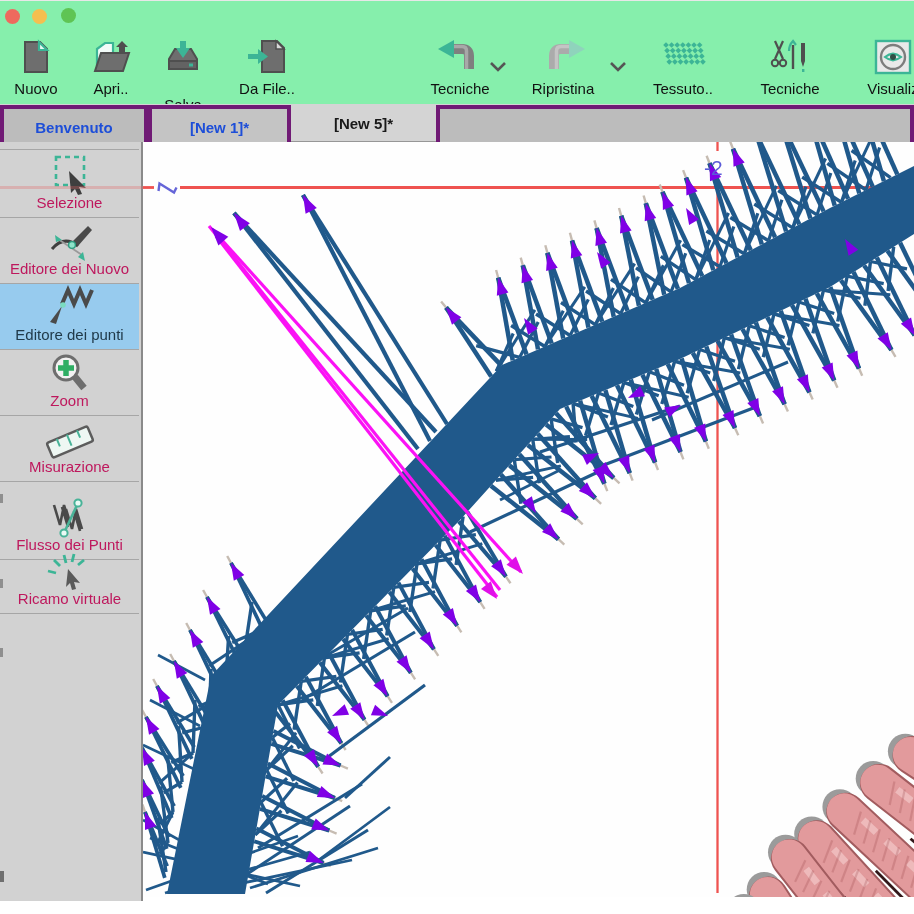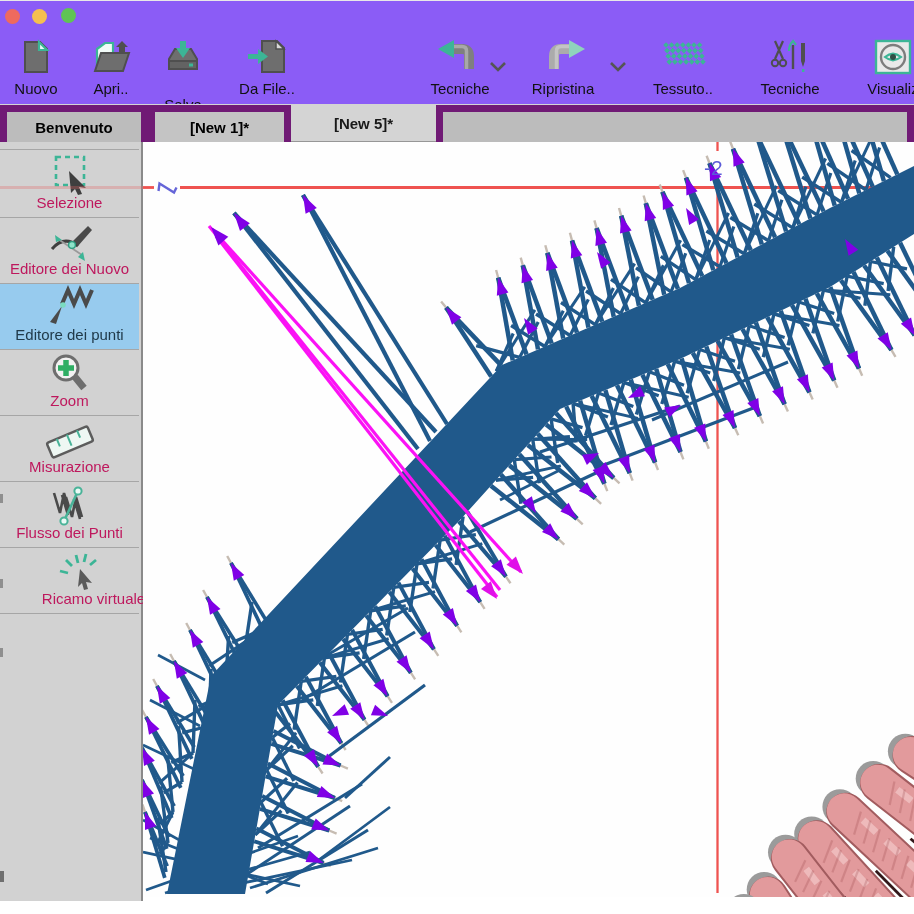--- a/index.html
+++ b/index.html
@@ -1,19 +1,19 @@
 <!DOCTYPE html>
 <html><head><meta charset="utf-8"><style>
 *{margin:0;padding:0;box-sizing:border-box}
 body{width:914px;height:914px;font-family:"Liberation Sans",sans-serif;background:#fff;position:relative;overflow:hidden}
-.chrome{position:absolute;left:0;top:0;width:914px;height:104px;background:#8b5cf6;border-top:1px solid #e8e8e8}
+.chrome{position:absolute;left:0;top:0;width:914px;height:104px;background:#86efac;border-top:1px solid #e8e8e8}
 .tl{position:absolute;border-radius:50%;width:15px;height:15px}
 .tool{position:absolute;text-align:center;color:#111;font-size:15px}
 .tabs{position:absolute;left:0;top:104px;width:914px;height:38px;background:#d4d4d4;border-bottom:1.5px solid #979797}
-.tab{position:absolute;top:1px;height:44px;background:#bcbcbc;border:7px solid #701a75;font-size:15px;font-weight:bold;color:#000000;display:flex;align-items:center;justify-content:center}
+.tab{position:absolute;top:1px;height:44px;background:#bcbcbc;border:4px solid #701a75;font-size:15px;font-weight:bold;color:#1d4ed8;display:flex;align-items:center;justify-content:center}
 .sidebar{position:absolute;left:0;top:142px;width:143px;height:759px;background:#d2d2d2;border-right:2px solid #8a8a8a}
 .cell{position:absolute;left:0;width:139px;border-bottom:1px solid #a6a6a6;text-align:center;font-size:15px;color:#be185d}
 .cell .lbl{position:absolute;bottom:6px;width:100%}
 .bottomstrip{position:absolute;left:143px;top:897px;width:771px;height:17px;background:#fff}
 .belowside{position:absolute;left:0;top:901px;width:143px;height:13px;background:#fff}
 </style></head><body>
 <div class="chrome">
   <div class="tl" style="left:5px;top:8px;background:#ee6a5e"></div>
   <div class="tl" style="left:32px;top:8px;background:#f5bf4f"></div>
   <div class="tl" style="left:61px;top:7px;background:#5fc454"></div>
@@ -181,32 +181,32 @@
       <div style="margin-top:3px;height:42px;display:flex;align-items:center;justify-content:center">
         <svg width="56" height="40" viewBox="0 0 56 40">
           <g transform="rotate(-23 28 22)">
             <rect x="6" y="14" width="44" height="16" rx="2" fill="#eef7f3" stroke="#5c5c5c" stroke-width="2.5"></rect>
             <path d="M17,14 L17,22 M28,14 L28,26 M39,14 L39,22" stroke="#49b398" stroke-width="2"></path>
           </g>
         </svg>
       </div>
       <div class="lbl">Misurazione</div>
     </div>
-<div class="cell" style="top:340px;height:66px;">
+<div class="cell" style="top:352px;height:66px;">
       <div style="margin-top:3px;height:42px;display:flex;align-items:center;justify-content:center">
         <svg width="56" height="46" viewBox="0 0 56 46">
           <path d="M12,10 L18,30 L22,10 L28,30 M24,14 L30,34 L34,14 L40,34 M20,12 L26,32 M32,16 L38,36" stroke="#4a4a4a" stroke-width="2.6" fill="none"></path>
           <path d="M36,8 L22,38" stroke="#49b398" stroke-width="2.6"></path>
           <circle cx="36" cy="8" r="3.6" fill="#eafaf5" stroke="#49b398" stroke-width="2"></circle>
           <circle cx="22" cy="38" r="3.6" fill="#eafaf5" stroke="#49b398" stroke-width="2"></circle>
         </svg>
       </div>
       <div class="lbl">Flusso dei Punti</div>
     </div>
-<div class="cell" style="top:406px;height:66px;padding-left:24px;">
+<div class="cell" style="top:406px;height:66px;">
       <div style="margin-top:3px;height:42px;display:flex;align-items:center;justify-content:center">
         <svg width="56" height="46" viewBox="0 0 56 46">
           <path d="M26,20 L38,34 L32,33 L34,40 L30,41 L28,34 L24,38 Z" fill="#5a5a5a"></path>
           <g stroke="#3cb596" stroke-width="2.8">
             <path d="M24,14 L22,6"></path>
             <path d="M30,13 L32,5"></path>
             <path d="M18,17 L12,11"></path>
             <path d="M36,16 L42,11"></path>
             <path d="M14,24 L6,22"></path>
           </g>

